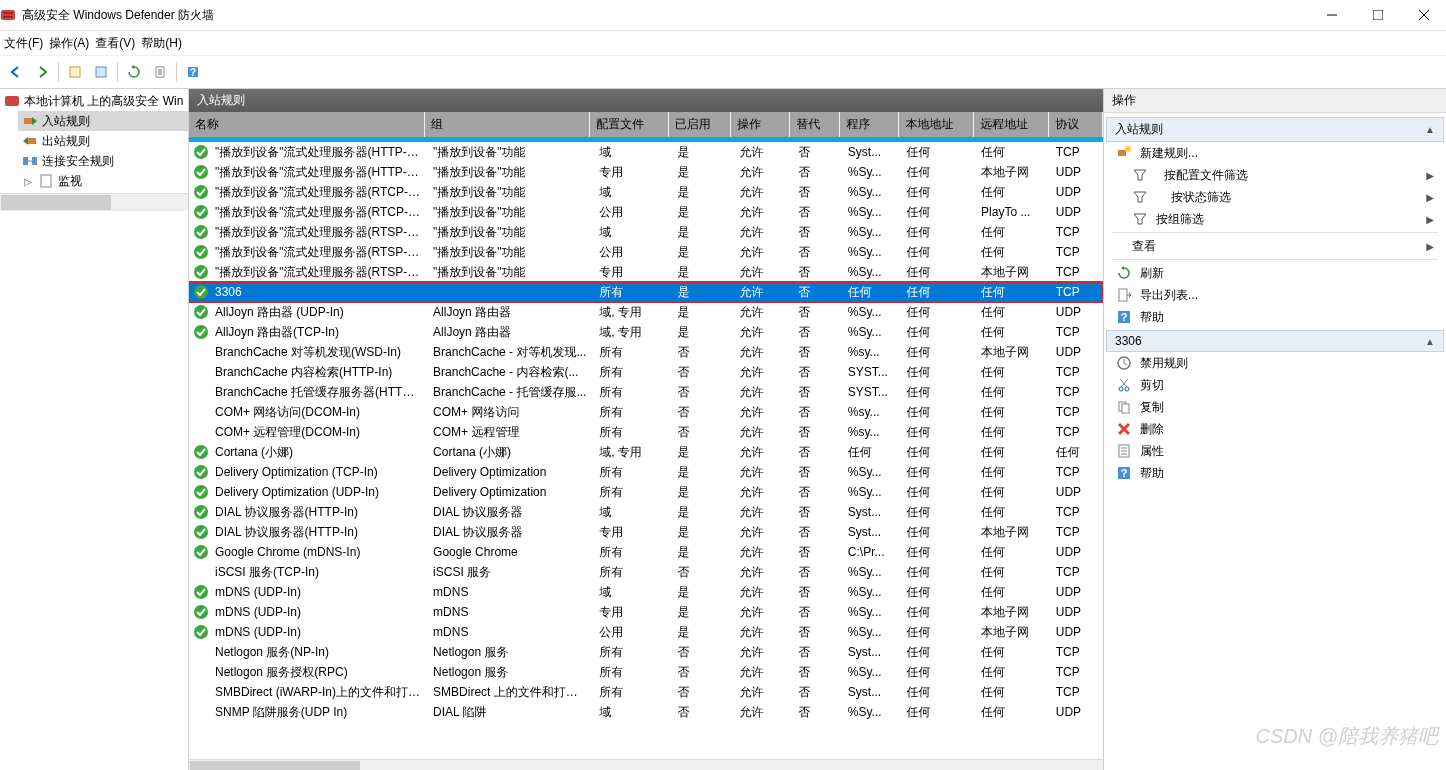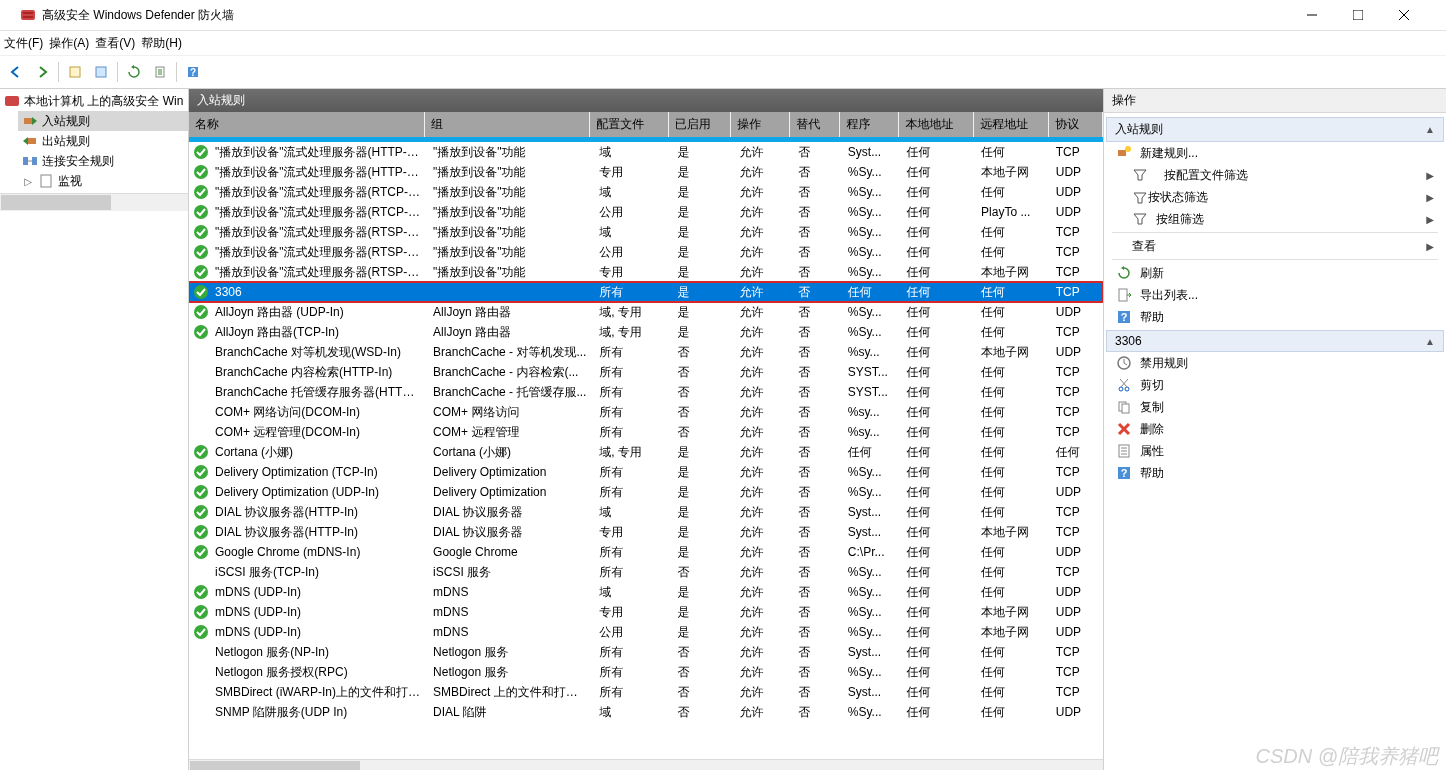--- a/index.html
+++ b/index.html
@@ -1,16 +1,16 @@
 <!DOCTYPE html>
 <html><head>
 <meta charset="utf-8">
 <style>
 html,body{margin:0;padding:0;font-family:"Microsoft YaHei","Segoe UI",Tahoma,sans-serif;font-size:12px;color:#000;background:#fff;height:100%;overflow:hidden}
-.titlebar{height:30px;display:flex;align-items:center;padding:0 20px;border-bottom:1px solid #e0e0e0}
+.titlebar{height:30px;display:flex;align-items:center;padding:0 0;border-bottom:1px solid #e0e0e0}
 .titlebar .app-icon{width:16px;height:16px;margin-right:6px}
 .titlebar .title{flex:1}
 .titlebar .winbtns{display:flex;gap:1px}
 .titlebar .winbtn{width:45px;height:28px;display:flex;align-items:center;justify-content:center}
 .menubar{height:20px;display:flex;align-items:center;padding:2px 4px;gap:6px}
 .menubar span{cursor:default}
 .toolbar{height:28px;display:flex;align-items:center;padding:2px 4px;gap:2px;border-bottom:1px solid #d0d0d0;border-top:1px solid #f0f0f0}
 .toolbar .tb{width:22px;height:22px;display:flex;align-items:center;justify-content:center;border:1px solid transparent}
 .toolbar .sep{width:1px;height:20px;background:#d0d0d0;margin:0 2px}
 .body{display:flex;height:calc(100% - 82px)}
@@ -44,21 +44,21 @@
 .c-protocol{width:46px;text-align:left}
 .c-name.h{width:252px}
 .actions{padding:2px 2px}
 .act-hdr{background:#e8eef7;border:1px solid #c6d3e6;padding:3px 8px;display:flex;justify-content:space-between;align-items:center;margin-top:2px}
 .act-item{display:flex;align-items:center;height:22px;padding-left:10px;gap:8px;cursor:default}
 .act-item .ico{width:16px;height:16px;display:inline-flex;align-items:center;justify-content:center}
 .act-item.sub{padding-left:26px;justify-content:space-between;padding-right:10px}
 .chev{color:#555;font-size:10px}
 .hscroll{height:17px;background:#f0f0f0;border-top:1px solid #dcdcdc;position:relative}
 .hscroll .thumb{position:absolute;height:15px;top:1px;background:#cdcdcd}
-.watermark{position:fixed;right:8px;bottom:0;color:#d0d0d0;font-size:20px;font-style:italic;pointer-events:none;font-family:sans-serif}
+.watermark{position:fixed;right:8px;bottom:20px;color:#d0d0d0;font-size:20px;font-style:italic;pointer-events:none;font-family:sans-serif}
 svg{display:block}
 </style>
 </head>
 <body>
 
 <div class="titlebar">
   <span class="app-icon">
     <svg width="16" height="16">
         <rect x="1" y="3" width="14" height="10" rx="2" fill="#c44"></rect>
         <rect x="3" y="5" width="10" height="2" fill="#a22"></rect>
@@ -708,21 +708,21 @@
             <span class="ico">
               <svg width="16" height="16">
                 <path d="M2 3 h12 l-4 5 v5 h-4 v-5 Z" fill="none" stroke="#555"></path>
               </svg>
             </span>
             <span>按配置文件筛选</span>
           </span>
         <span class="chev">▶</span>
       </div>
       <div class="act-item sub">
-        <span style="display:flex;gap:0;align-items:flex-end">
+        <span style="display:flex;gap:23px;align-items:flex-start">
             <span class="ico">
               <svg width="16" height="16">
                 <path d="M2 3 h12 l-4 5 v5 h-4 v-5 Z" fill="none" stroke="#555"></path>
               </svg>
             </span>
             <span>按状态筛选</span>
           </span>
         <span class="chev">▶</span>
       </div>
       <div class="act-item sub">

